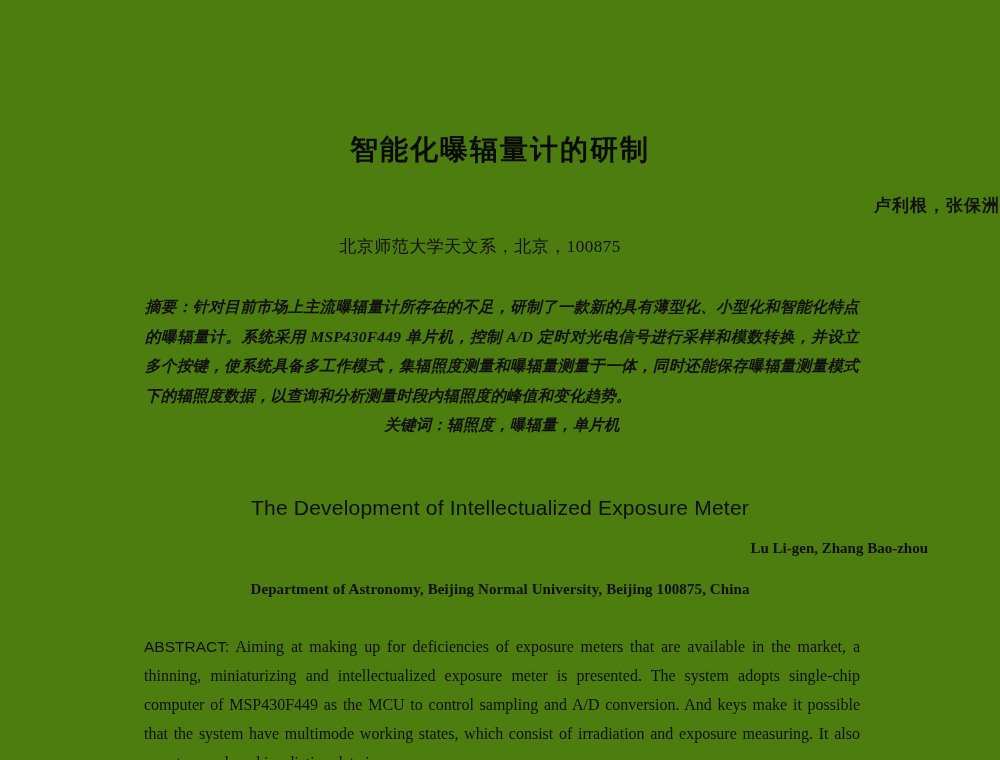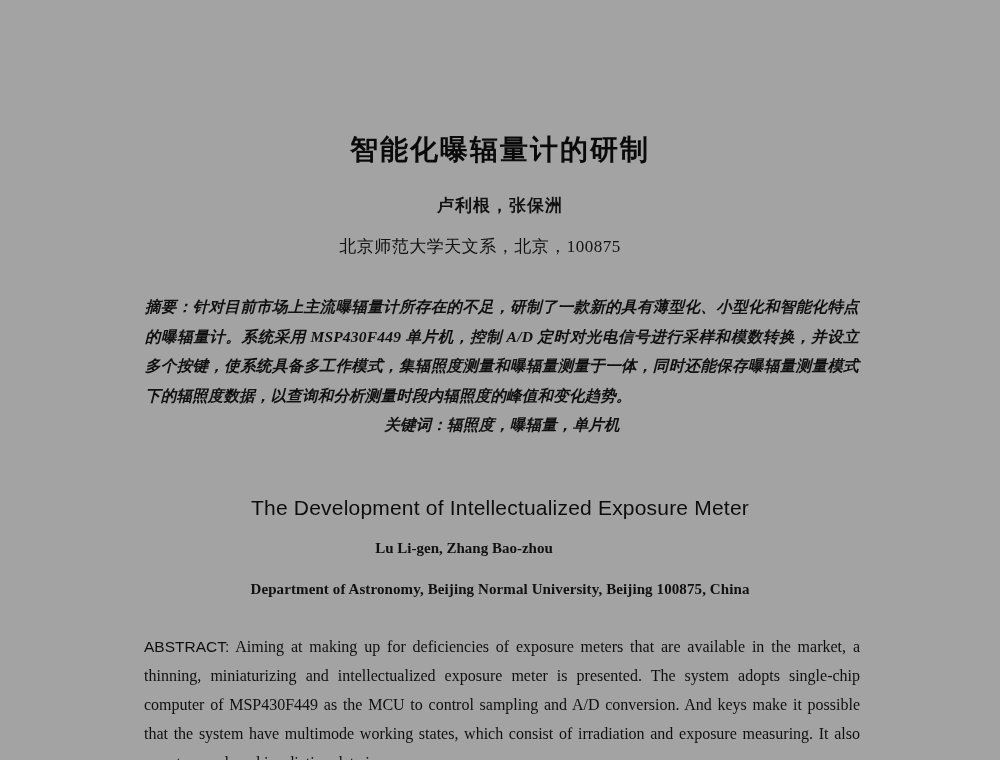--- a/index.html
+++ b/index.html
@@ -13,21 +13,21 @@
     overflow: hidden;
     font-family: "Liberation Serif", "DejaVu Serif", serif;
     color: #000000;
     -webkit-font-smoothing: none;
   }
 
   .page {
     position: relative;
     width: 1000px;
     height: 760px;
-    background: #a3a3a3;
+    background: #4d7c0f;
     overflow: hidden;
   }
 
   
   .cn-title {
     position: absolute;
     top: 133px;
     left: 0;
     width: 1000px;
     text-align: center;
@@ -38,21 +38,21 @@
     line-height: 34px;
     color: #0a0a0a;
   }
 
   
   .cn-authors {
     position: absolute;
     top: 194px;
     left: 0;
     width: 1000px;
-    text-align: center;
+    text-align: right;
     font-family: "DejaVu Sans", "Liberation Sans", sans-serif;
     font-weight: bold;
     font-size: 17px;
     letter-spacing: 1px;
     line-height: 22px;
     color: #111111;
   }
 
   
   .cn-affil {
@@ -108,21 +108,21 @@
     letter-spacing: 0.2px;
     color: #0d0d0d;
   }
 
   
   .en-authors {
     position: absolute;
     top: 537px;
     left: 0;
     width: 928px;
-    text-align: center;
+    text-align: right;
     font-family: "Liberation Serif", "DejaVu Serif", serif;
     font-weight: bold;
     font-size: 15px;
     line-height: 22px;
     color: #101010;
   }
 
   
   .en-affil {
     position: absolute;

